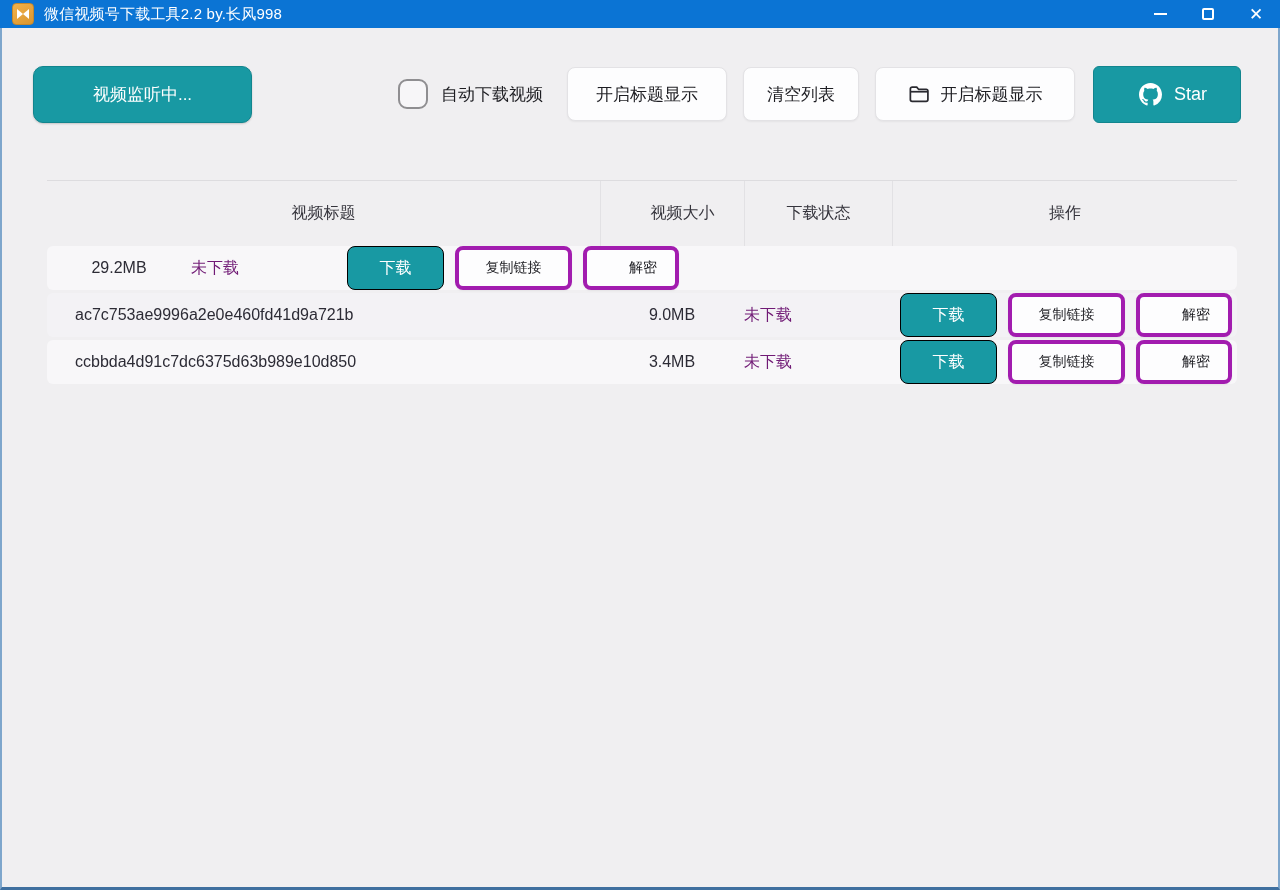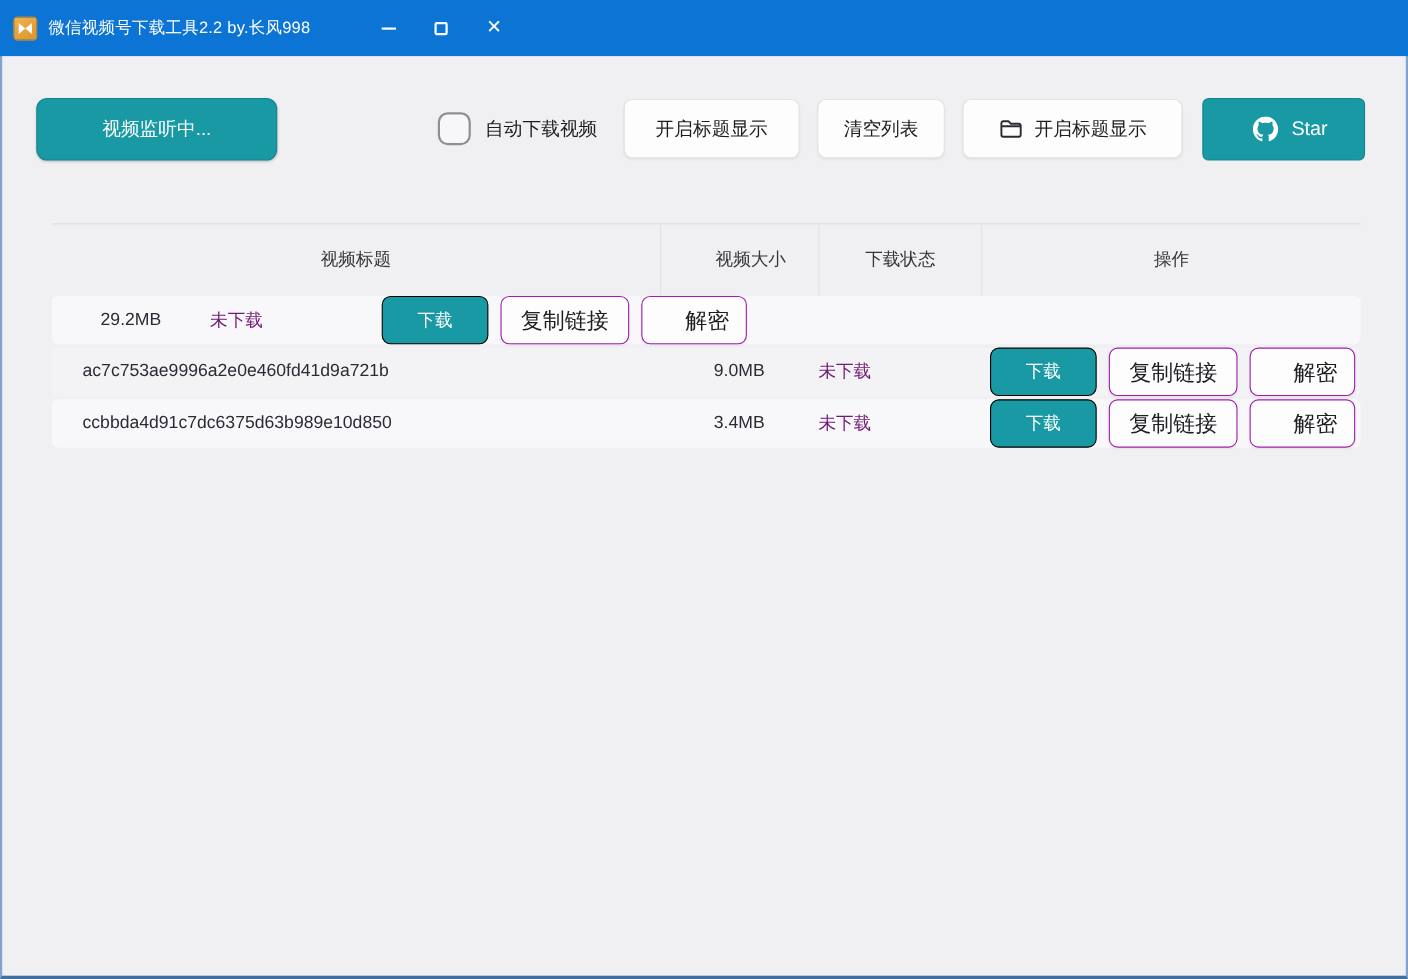--- a/index.html
+++ b/index.html
@@ -13,23 +13,23 @@
     width:1280px; height:890px;
     background:#f0eff1;
     border-left:2px solid #7ea6cc;
     border-right:2px solid #7ea6cc;
     border-bottom:3px solid #3f6f9f;
     position:relative;
   }
 
   
   .titlebar {
-    height:51px; margin:-0px -2px 0 -2px;
+    height:28px; margin:-0px -2px 0 -2px;
     background:#0b74d4;
-    display:flex; align-items:center; gap:47px;
+    display:flex; align-items:center; justify-content:space-between;gap:47px;
   }
   .titlebar-left { display:flex; align-items:center; gap:10px; padding-left:12px; }
   .app-icon {
     width:22px; height:22px; border-radius:4px;
     background:linear-gradient(145deg,#f2b24a,#d9952f);
     border:1px solid #c2882e;
     display:flex; align-items:center; justify-content:center;
   }
   .title-text { color:#ffffff; font-size:15px; letter-spacing:.2px; }
   .titlebar-controls { display:flex; height:38px; }
@@ -110,23 +110,23 @@
   .cell-size   { width:144px; text-align:center; font-size:16px; color:#2c2b35; }
   .cell-status { width:148px; text-align:left; font-size:16px; color:#701a75; }
   .cell-actions{ width:345px; display:flex; align-items:center; gap:11px; padding-left:8px; }
   .btn-download {
     width:97px; height:44px; border-radius:8px;
     background:#1899a3; border:1px solid #000000;
     color:#fff; font-size:16px;
   }
   .btn-row-white {
     height:44px; border-radius:8px;
-    background:#fdfdfe; border:1px solid #a21caf;
+    background:#fdfdfe; border:4px solid #a21caf;
     box-shadow:0 1px 2px rgba(0,0,0,.05);
-    color:#1d1d22; font-size:20px;
+    color:#1d1d22; font-size:14px;
   }
   .btn-copy    { width:117px; }
   .btn-decrypt { width:96px;padding-left:24px; }
 
   svg { display:block; }
 </style>
 </head>
 <body>
 
 <div class="window">

